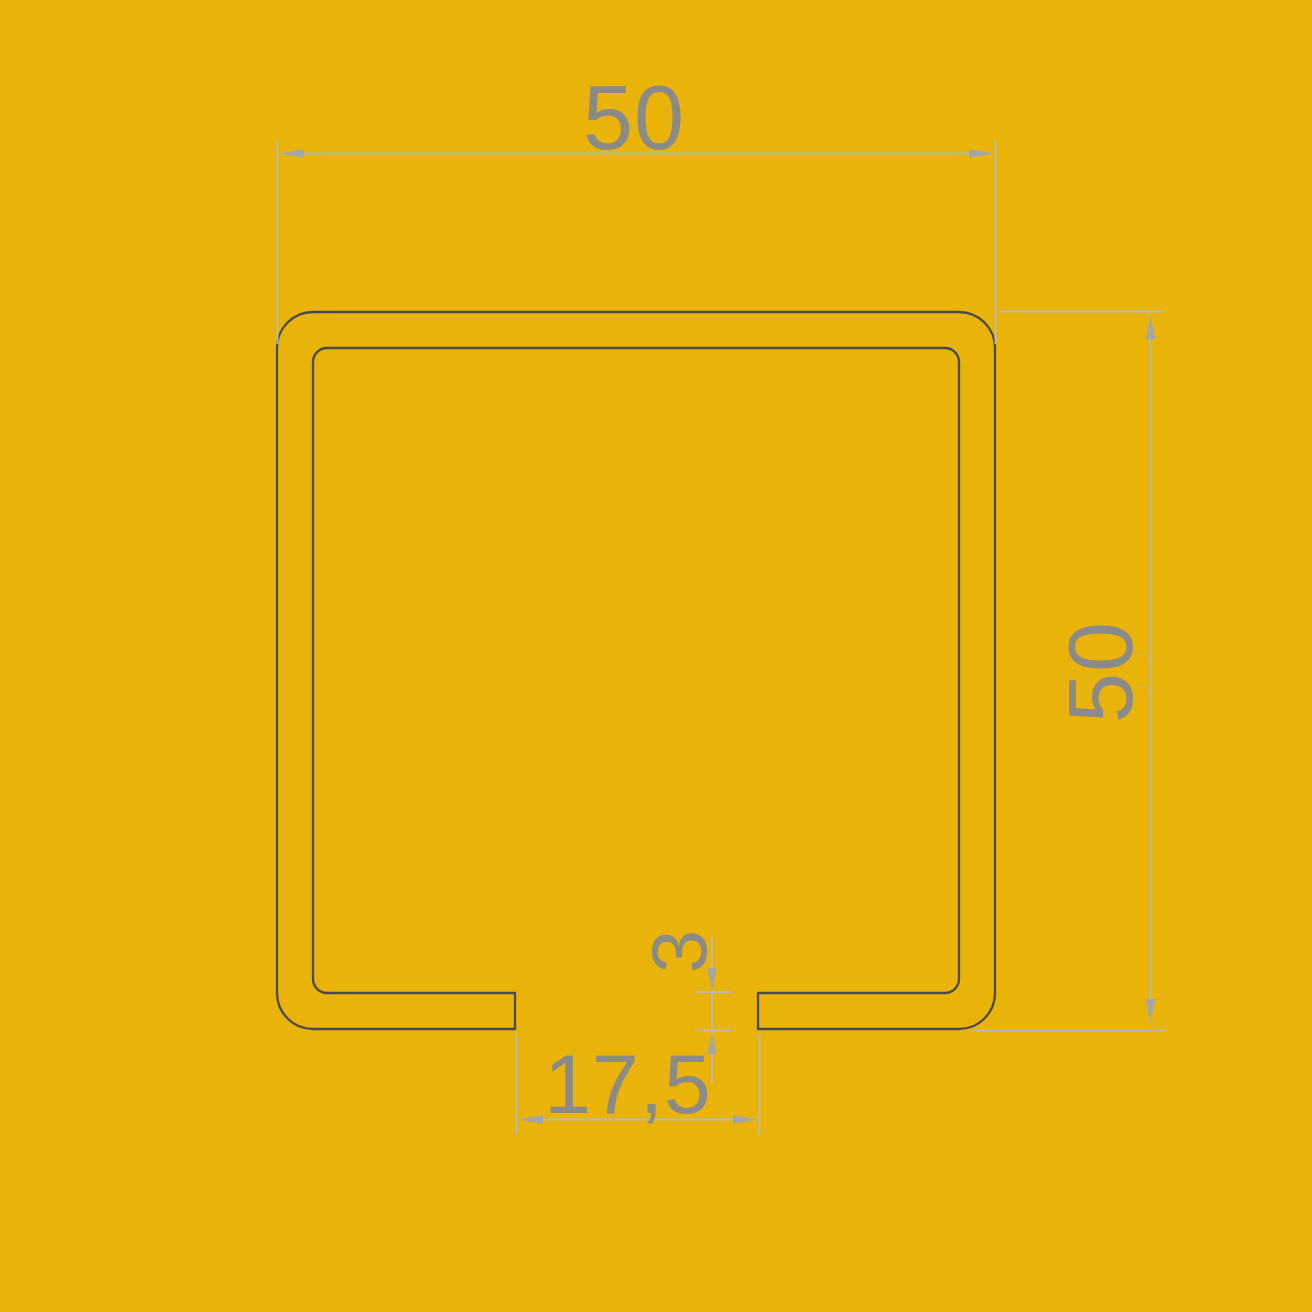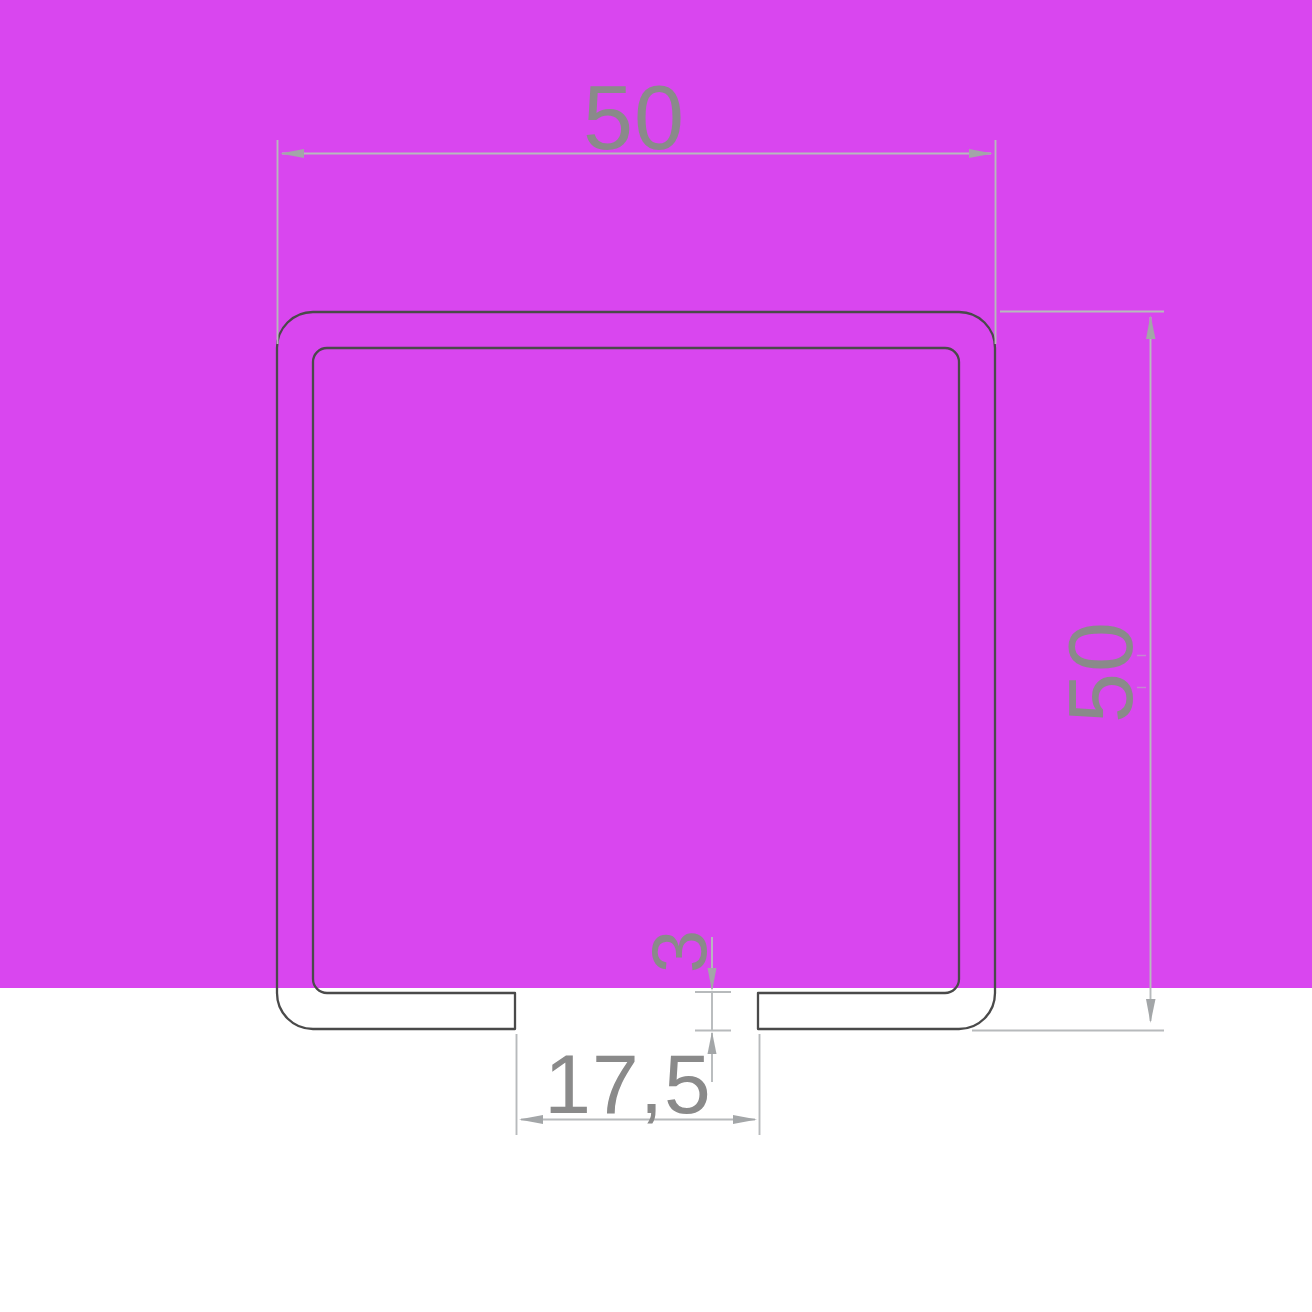--- a/index.html
+++ b/index.html
@@ -6,22 +6,22 @@
     margin: 0;
     padding: 0;
     width: 1312px;
     height: 1312px;
     background: #ffffff;
     overflow: hidden;
   }
   .drawing-stage {
     position: relative;
     width: 1312px;
-    height: 988px;
-    background: #d946ef;
+    height: 1312px;
+    background: #eab308;
   }
   svg {
     display: block;
   }
   .profile-path {
     fill: none;
     stroke-width: 2.3px;
     stroke-linejoin: round;
   }
   .dim-line {

